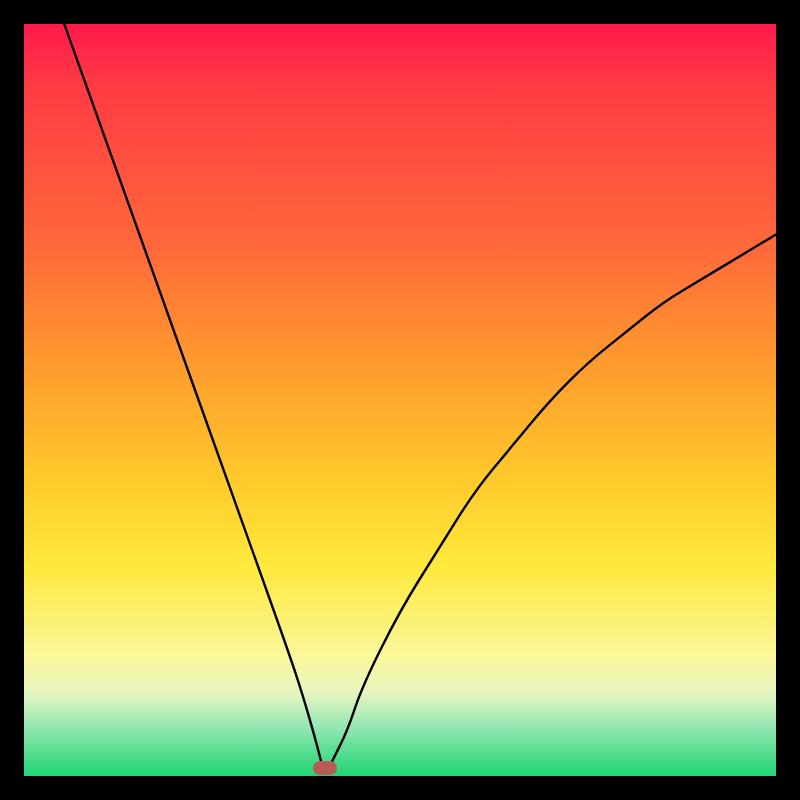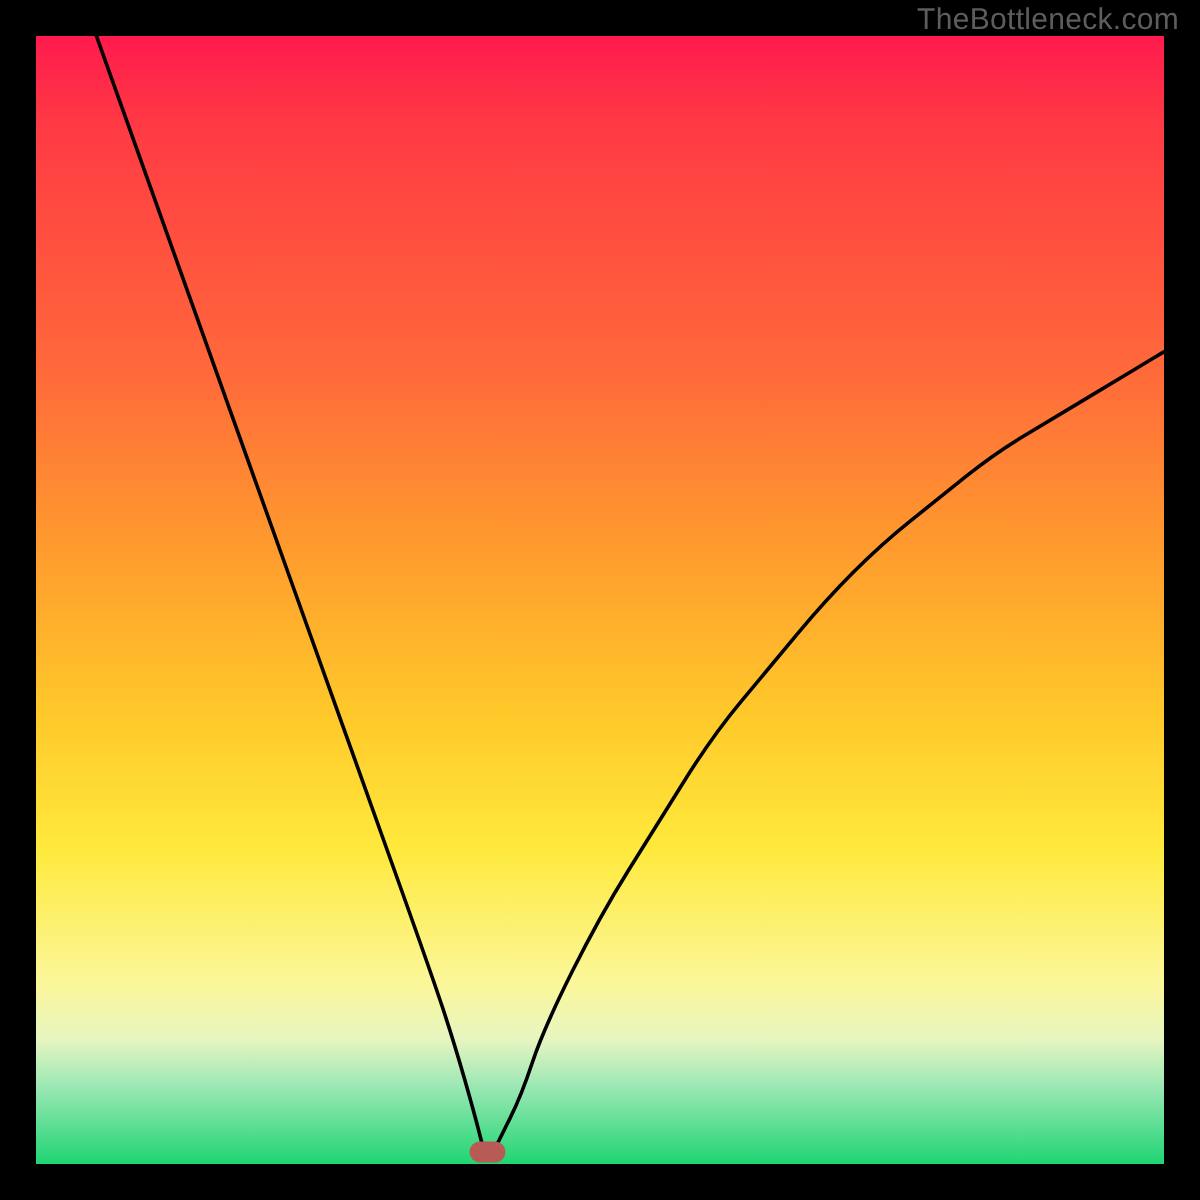--- a/index.html
+++ b/index.html
@@ -63,21 +63,20 @@
     border-radius: 7px;
     background: #b85a55;
     z-index: 3;
     transform: translate(-50%, -50%);
   }
 </style>
 </head>
 <body>
 
 <div class="frame">
-  <div class="watermark">TheBottleneck.com</div>
 
   <div class="plot-area">
     <svg class="plot-svg" viewBox="0 0 752 752" preserveAspectRatio="none">
       <path fill="none" stroke="#000000" stroke-width="2.4" stroke-linecap="round" stroke-linejoin="round" d="M 0.0 -112.8 Q 0.0 -112.8 18.8 -60.2 Q 37.6 -7.5 56.4 45.1 Q 75.2 97.8 94.0 150.4 Q 112.8 203.0 131.6 255.7 Q 150.4 308.3 169.2 361.0 Q 188.0 413.6 206.8 466.2 Q 225.6 518.9 244.4 571.5 Q 263.2 624.2 270.7 646.7 Q 278.2 669.3 285.8 695.6 Q 293.3 721.9 297.0 737.0 Q 300.8 752.0 304.6 744.5 Q 308.3 737.0 315.8 721.9 Q 323.4 706.9 330.9 684.3 Q 338.4 661.8 357.2 624.2 Q 376.0 586.6 394.8 556.5 Q 413.6 526.4 432.4 496.3 Q 451.2 466.2 470.0 443.7 Q 488.8 421.1 507.6 398.6 Q 526.4 376.0 545.2 357.2 Q 564.0 338.4 582.8 323.4 Q 601.6 308.3 620.4 293.3 Q 639.2 278.2 658.0 267.0 Q 676.8 255.7 695.6 244.4 Q 714.4 233.1 733.2 221.8 T 752.0 210.6"></path>
     </svg>
     <div class="marker" style="left: 300.8px; top: 744.48px;"></div>
   </div>
 </div>
 
 </body></html>

